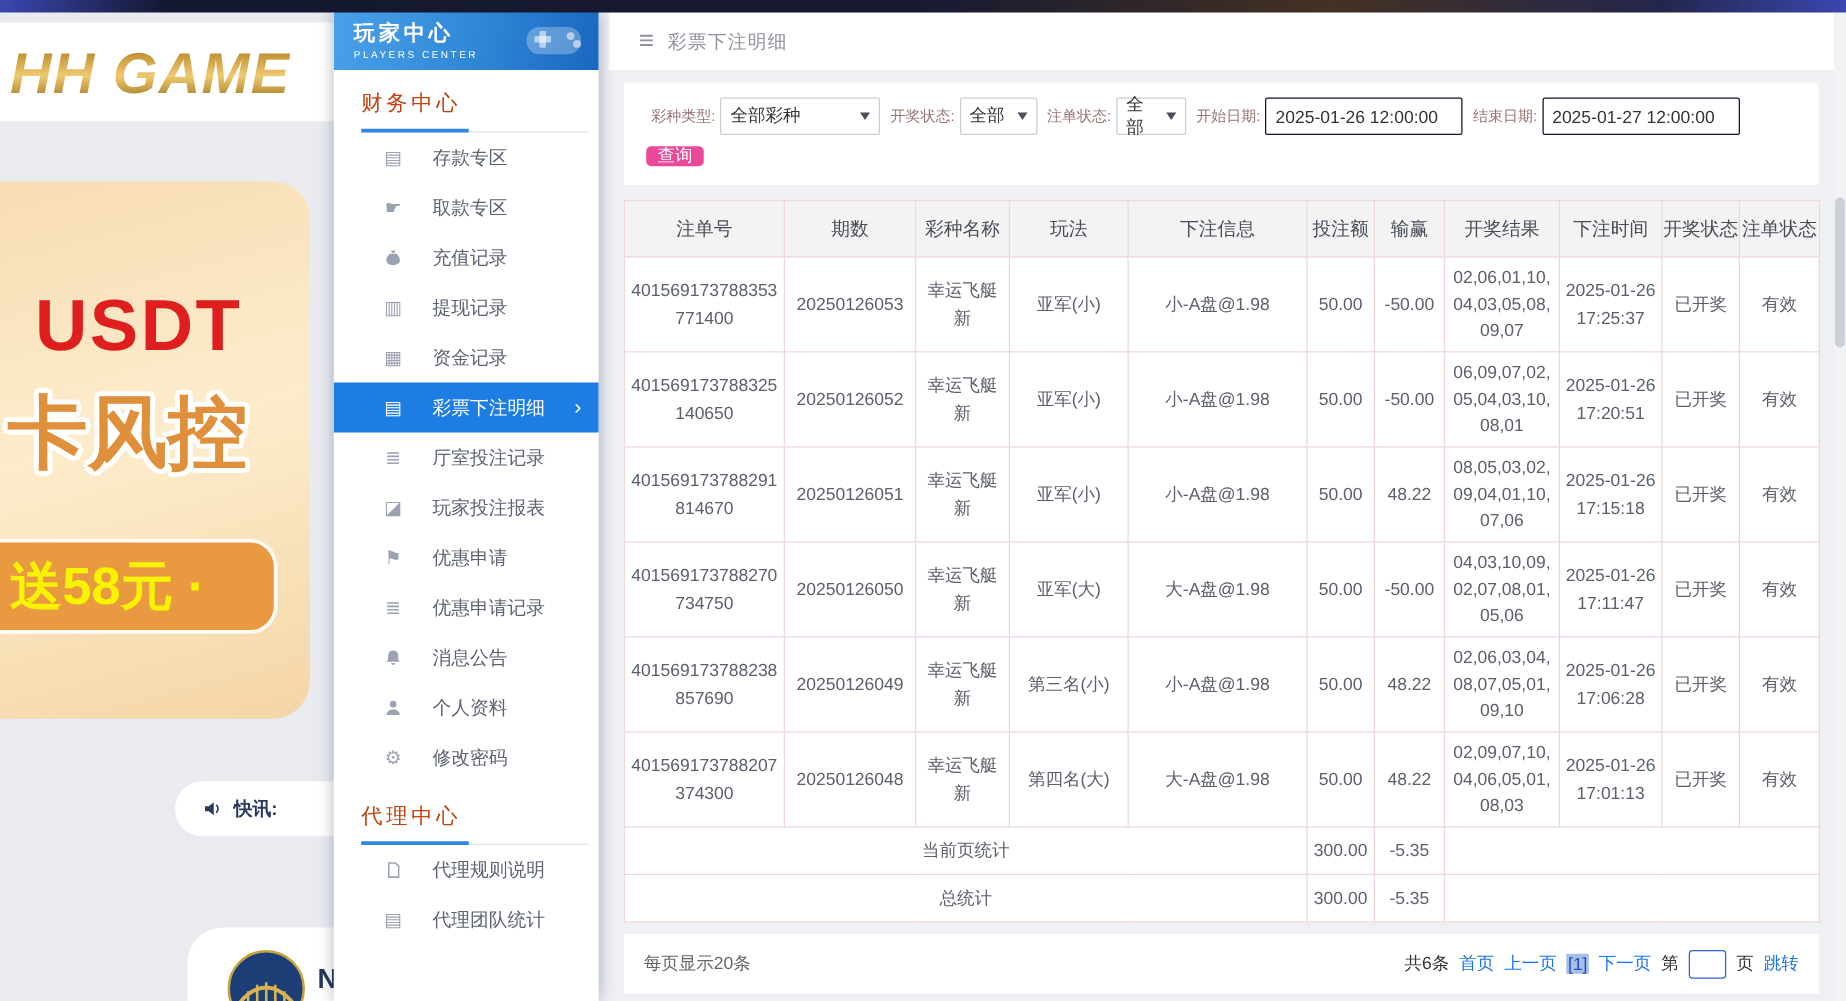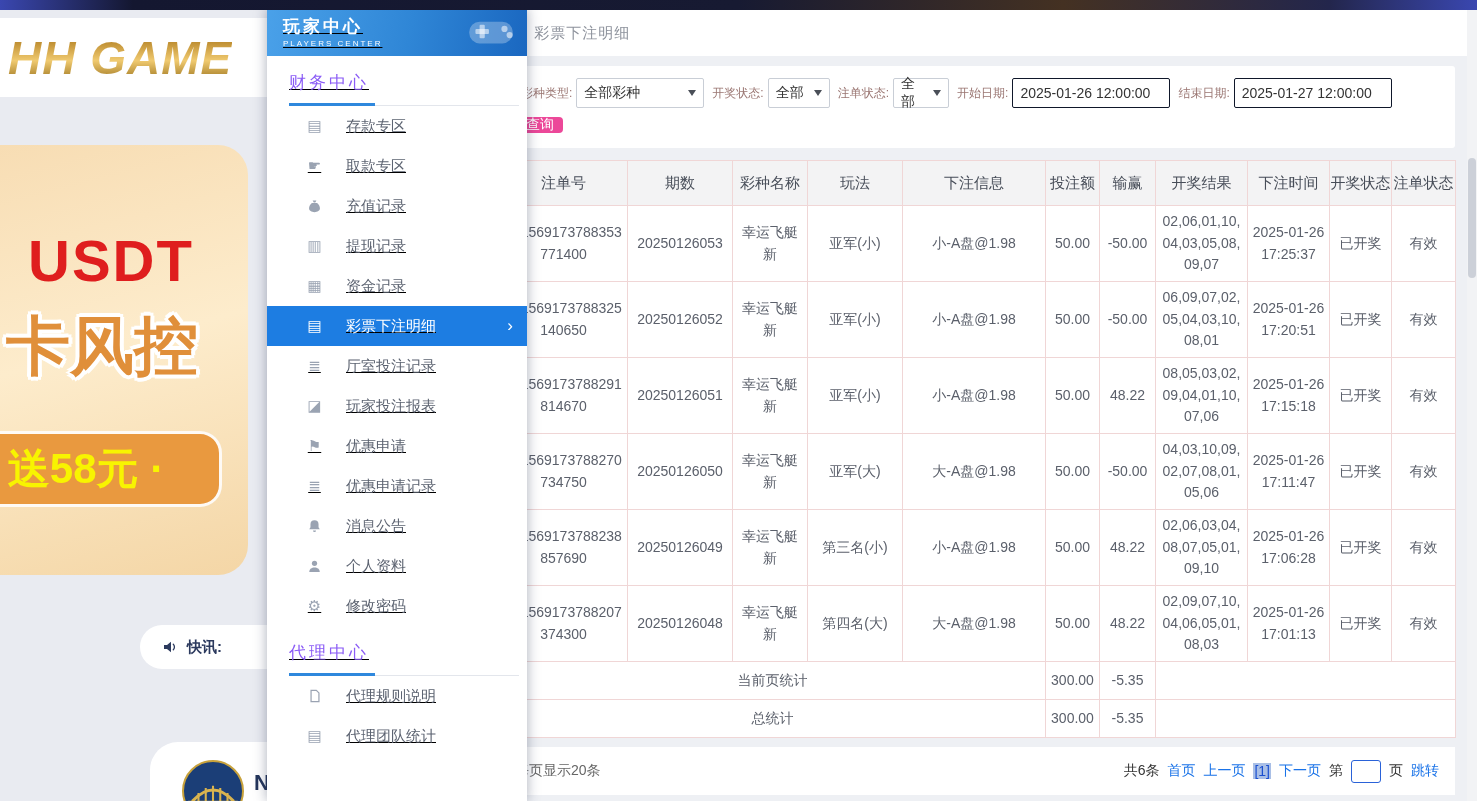--- a/index.html
+++ b/index.html
@@ -27,29 +27,29 @@
     border:3px solid rgba(255,255,255,.95); border-radius:22px; display:flex; align-items:center; justify-content:center; }
   .promo-badge-text { font-size:42px; font-weight:bold; color:#f8f400; white-space:nowrap; }
   .ticker-pill { position:absolute; left:140px; top:625px; width:215px; height:44px; background:#fff; border-radius:22px;
     display:flex; align-items:center; gap:9px; padding-left:22px; color:#2c3a5e; font-weight:bold; font-size:15px; }
   .ticker-pill svg { flex:0 0 auto; color:#2c3a5e; }
   .bottom-card { position:absolute; left:150px; top:742px; width:215px; height:70px; background:#fff; border-radius:28px 28px 0 0; }
   .team-logo { position:absolute; left:32px; top:18px; width:62px; height:62px; border-radius:50%;
     background:#1b3e77; border:2px solid #c8a23c; overflow:hidden; }
   .team-letter { position:absolute; left:104px; top:28px; font-size:22px; font-weight:bold; color:#25365c; }
   
-  .sidebar { position:absolute; left:267px; top:8px; width:260px; height:793px; background:#fff; z-index:20;
-    box-shadow:0 0 12px rgba(30,40,70,.38); overflow:hidden;text-decoration:underline; }
+  .sidebar { position:absolute; left:267px; top:8px; width:212px; height:793px; background:#fff; z-index:20;
+    box-shadow:0 0 12px rgba(30,40,70,.38); overflow:hidden; }
   .sidebar-header { height:48px; position:relative; color:#fff; padding:7px 0 0 16px;
     background:linear-gradient(100deg,#4aa1e9 0%,#2f86d6 55%,#1a67c0 100%); }
   .sidebar-title { font-size:17px; font-weight:bold; letter-spacing:3px; }
   .sidebar-subtitle { font-size:8px; letter-spacing:2px; margin-top:1px; }
   .gamepad { position:absolute; right:8px; top:5px; }
   .side-section { padding:15px 0 0 22px; }
-  .side-section-title { font-size:17px; color:#8b5cf6; letter-spacing:3px; }
+  .side-section-title { font-size:17px; color:#c2410c; letter-spacing:3px; }
   .side-rule { margin-top:9px; margin-right:8px; height:3px; position:relative; }
   .side-rule::after { content:""; position:absolute; left:0; right:0; bottom:0; height:1px; background:#e3e6ec; }
   .side-rule::before { content:""; position:absolute; left:0; top:0; width:86px; height:3px; background:#2f88dd; z-index:1; }
   .menu-item { height:40px; display:flex; align-items:center; padding-left:38px; gap:22px;
     color:#5c6371; font-size:15px; cursor:pointer; position:relative; }
   .menu-item .mi-icon { width:19px; color:#9aa3b2; font-size:15px; display:flex; justify-content:center; align-items:center; }
   .menu-item.active { background:#1d7de2; color:#fff; }
   .menu-item.active .mi-icon { color:#fff; }
   .mi-chevron { position:absolute; right:14px; color:#fff; font-size:17px; }
   

